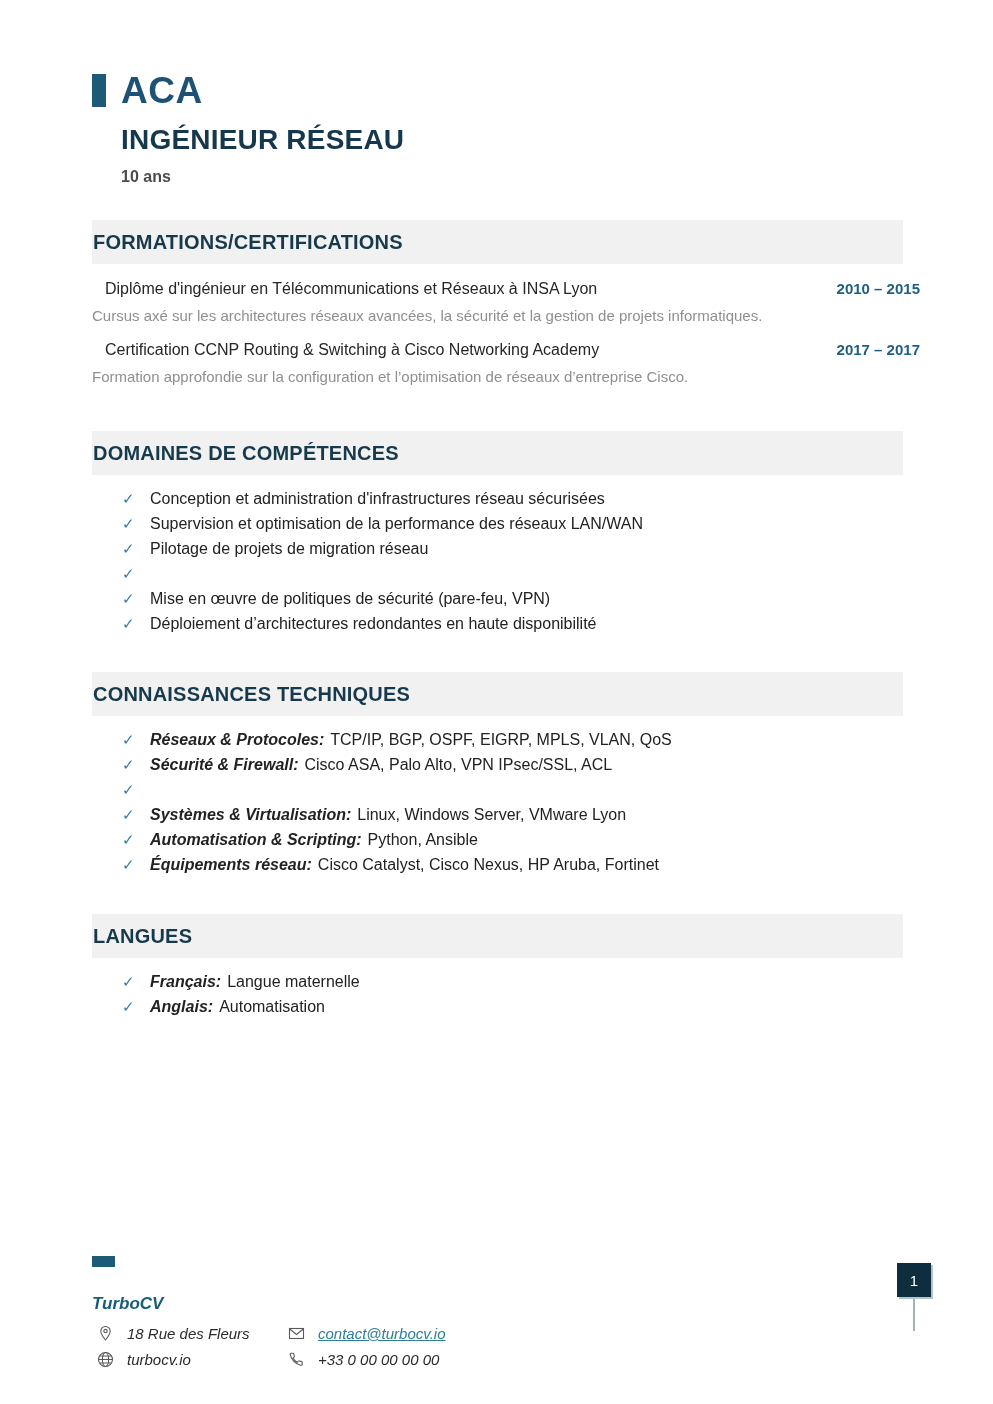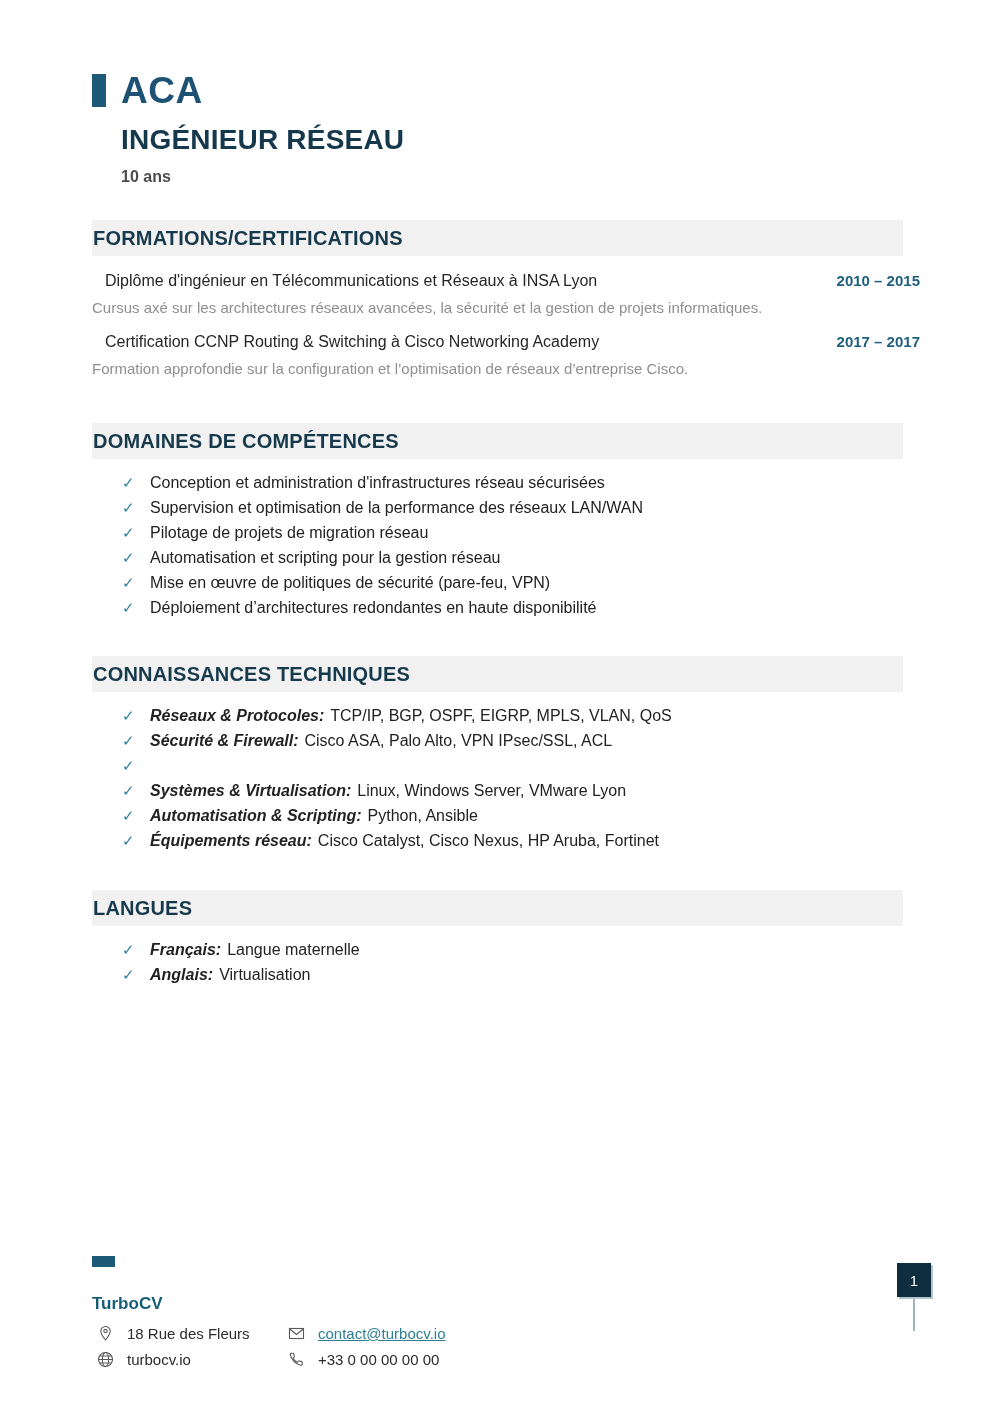--- a/index.html
+++ b/index.html
@@ -15,21 +15,21 @@
 
   
   .brand-row { display: flex; align-items: center; }
   .brand-bar { width: 14px; height: 33px; background: #1d5a78; margin-right: 15px; }
   .brand-name { font-size: 37px; font-weight: bold; color: #1d5274; letter-spacing: 0.5px; line-height: 1; }
   .job-title { margin: 17px 0 0 29px; font-size: 28px; font-weight: bold; color: #16384c; line-height: 1; letter-spacing: 0.2px; }
   .experience { margin: 15px 0 0 29px; font-size: 16px; font-weight: bold; color: #4b4b4b; line-height: 1; }
 
   
   .section-header {
-    width: 811px; height: 36px;
+    width: 811px; height: 44px;
     background: #f1f1f1;
     display: flex; align-items: center;
     box-sizing: border-box;
     padding-left: 1px;
   }
   .section-title { font-size: 20px; font-weight: bold; color: #16394c; letter-spacing: 0.2px; }
 
   .sec-formations { margin-top: 35px; }
   .sec-domaines   { margin-top: 43px; }
   .sec-connaissances { margin-top: 40px; }
@@ -51,21 +51,21 @@
   ul.check-list { list-style: none; margin: 15px 0 0 0; padding: 0; }
   ul.check-list li {
     display: flex; align-items: baseline;
     margin-left: 30px; margin-bottom: 8px;
     font-size: 16px; line-height: 17px; color: #222;
   }
   .check { color: #2d7f9d; font-size: 15px; width: 16px; flex: 0 0 16px; margin-right: 12px; }
   .kv-label { font-weight: bold; margin-right: 6px; white-space: nowrap; font-style: italic; }
 
   
-  .footer { position: absolute; left: 92px; top: 1256px; }
+  .footer { position: absolute; left: 92px; top: 1256px; font-style: italic; }
   .footer-accent { width: 23px; height: 11px; background: #1d5a78; }
   .footer-brand { margin-top: 27px; font-size: 17px; font-weight: bold; color: #175d77; }
   .contact-grid {
     margin-top: 11px;
     display: grid;
     grid-template-columns: 191px auto;
     row-gap: 9px;
     font-size: 15px; color: #2b2b2b;
   }
   .contact-cell { display: flex; align-items: center; padding-left: 5px; }
@@ -131,21 +131,20 @@
         <li>
             <span class="check">✓</span>
             <span>Supervision et optimisation de la performance des réseaux LAN/WAN</span>
           </li>
         <li>
             <span class="check">✓</span>
             <span>Pilotage de projets de migration réseau</span>
           </li>
         <li>
             <span class="check">✓</span>
-            <span>Automatisation et scripting pour la gestion réseau</span>
           </li>
         <li>
             <span class="check">✓</span>
             <span>Mise en œuvre de politiques de sécurité (pare-feu, VPN)</span>
           </li>
         <li>
             <span class="check">✓</span>
             <span>Déploiement d’architectures redondantes en haute disponibilité</span>
           </li>
       </ul>
@@ -186,21 +185,21 @@
       <div class="section-header">
         <span class="section-title">LANGUES</span>
       </div>
       <ul class="check-list">
         <li>
             <span class="check">✓</span>
             <span><span class="kv-label">Français:</span><span>Langue maternelle</span></span>
           </li>
         <li>
             <span class="check">✓</span>
-            <span><span class="kv-label">Anglais:</span><span>Virtualisation</span></span>
+            <span><span class="kv-label">Anglais:</span><span>Automatisation</span></span>
           </li>
       </ul>
     </div>
 
   </div>
 
   <div class="footer">
     <div class="footer-accent"></div>
     <div class="footer-brand">TurboCV</div>
     <div class="contact-grid">

